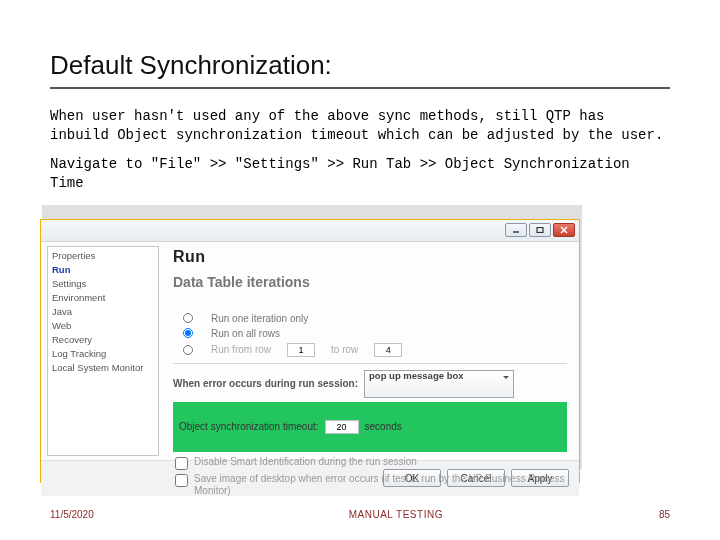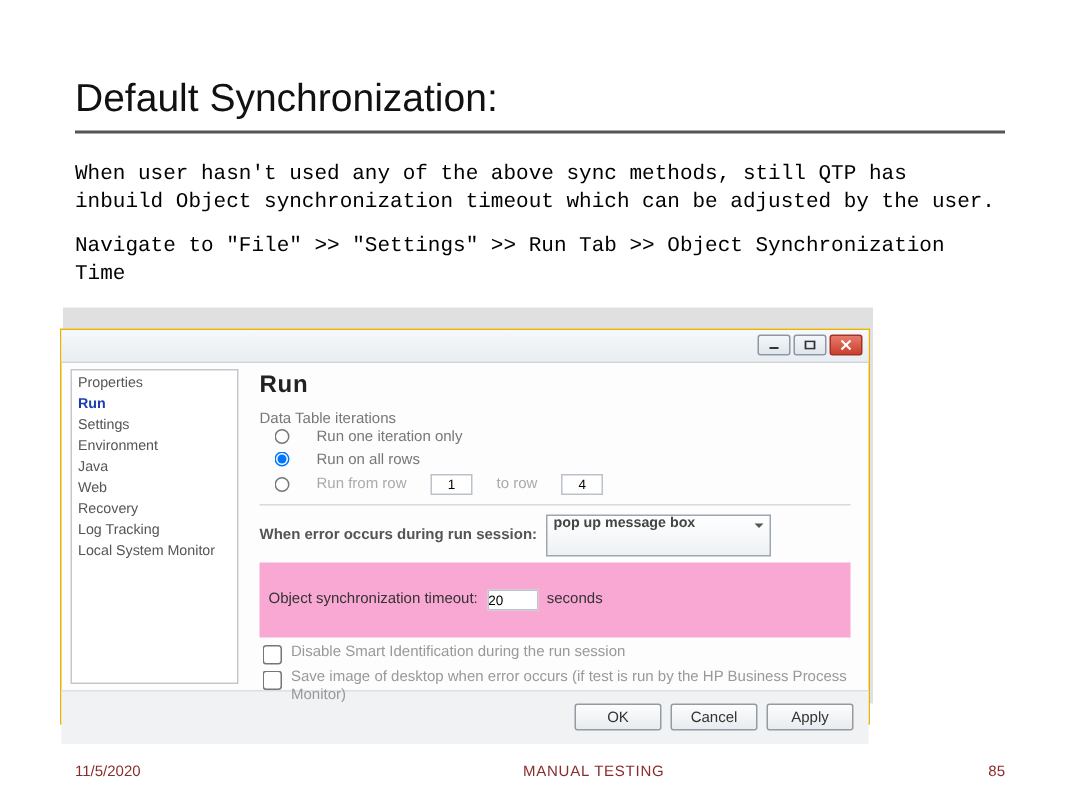--- a/index.html
+++ b/index.html
@@ -19,31 +19,31 @@
   .titlebar .winbtn { width: 22px; height: 14px; border: 1px solid #8e98a3; margin-left: 2px; background: linear-gradient(#f4f7fb,#dfe6ed); border-radius: 2px; position: relative; }
   .winbtn svg { position: absolute; top: 50%; left: 50%; transform: translate(-50%,-50%); }
   .winclose { background: linear-gradient(#e87a6b,#c8402f) !important; border-color: #a33226 !important; }
   .winclose svg line { stroke: #fff; }
   .dialog-body { display: flex; height: 218px; }
   .sidebar { width: 112px; border: 1px solid #c4c8cd; margin: 4px 0 4px 6px; background: #fff; padding: 2px 4px; }
   .sidebar-item { font-size: 9.5px; color: #555; line-height: 14px; cursor: default; white-space: nowrap; }
   .sidebar-item.sel { color: #1b3db3; font-weight: 600; }
   .main { flex: 1; padding: 6px 12px 4px 14px; position: relative; }
   .main-title { font-size: 16px; font-weight: 700; color: #222; letter-spacing: .5px; margin-bottom: 8px; }
-  .group-label { font-size: 10px; color: #777; margin-bottom: 1px; }
+  .group-label { font-size: 14px; color: #777; margin-bottom: 23px; font-weight: bold; }
   .radio-row { display: flex; align-items: center; gap: 16px; margin-bottom: 4px; font-size: 10px; color: #777; }
   .radio-row input[type=radio] { width: 10px; height: 10px; margin: 0 2px 0 10px; }
   .num-in { width: 28px; height: 14px; border: 1px solid #bcc2c9; font-size: 9px; text-align: center; background: #fff; }
   .disabled { color: #aaa; }
   .sep { height: 0; border-top: 1px solid #d6dadf; margin: 6px 0 6px 0; }
   .err-row { display: flex; align-items: center; gap: 6px; font-size: 10px; color: #555; font-weight: bold; }
   .dropdown { flex: 0 0 150px; height: 28px; border: 1px solid #9ea6af; background: linear-gradient(#fff,#eef1f4); display: flex; align-items: center; padding: 0 14px 16px 4px; font-size: 9.5px; color: #444; position: relative; }
   .dropdown::after { content:''; position:absolute; right:4px; top:5px; border:3px solid transparent; border-top-color:#555; }
-  .highlight-row { display: flex; align-items: center; gap: 6px; background: #f9a8d4; padding: 18px 6px; margin: 4px 0; font-size: 10px; color: #333; }
-  .hh-in { width: 34px; height: 14px; border: 1px solid #bcc2c9; font-size: 9px; text-align: left; background: #fff; }
+  .highlight-row { display: flex; align-items: center; gap: 6px; background: #22c55e; padding: 18px 6px; margin: 4px 0; font-size: 10px; color: #333; }
+  .hh-in { width: 34px; height: 14px; border: 1px solid #bcc2c9; font-size: 9px; text-align: center; background: #fff; }
   .chk-row { display: flex; align-items: flex-start; gap: 6px; font-size: 10px; color: #999; margin: 3px 0 0 2px; line-height: 12px; }
   .chk-row input { margin-top: 1px; }
   .buttons { height: 36px; display: flex; justify-content: flex-end; align-items: center; gap: 6px; padding-right: 10px; border-top: 1px solid #dcdfe3; background: #f0f2f4; }
   .btn { min-width: 58px; height: 18px; border: 1px solid #949ba3; background: linear-gradient(#fdfdfd,#e8ecef); font-size: 10px; color: #333; cursor: pointer; border-radius: 2px; }
   .footer { position: absolute; bottom: 20px; left: 50px; right: 50px; display: flex; justify-content: space-between; font-size: 10px; color: #8a2c2c; }
   .footer .center { flex: 1; text-align: center; letter-spacing: .5px; margin-left: 39px; }
 </style>
 </head>
 <body>
 

